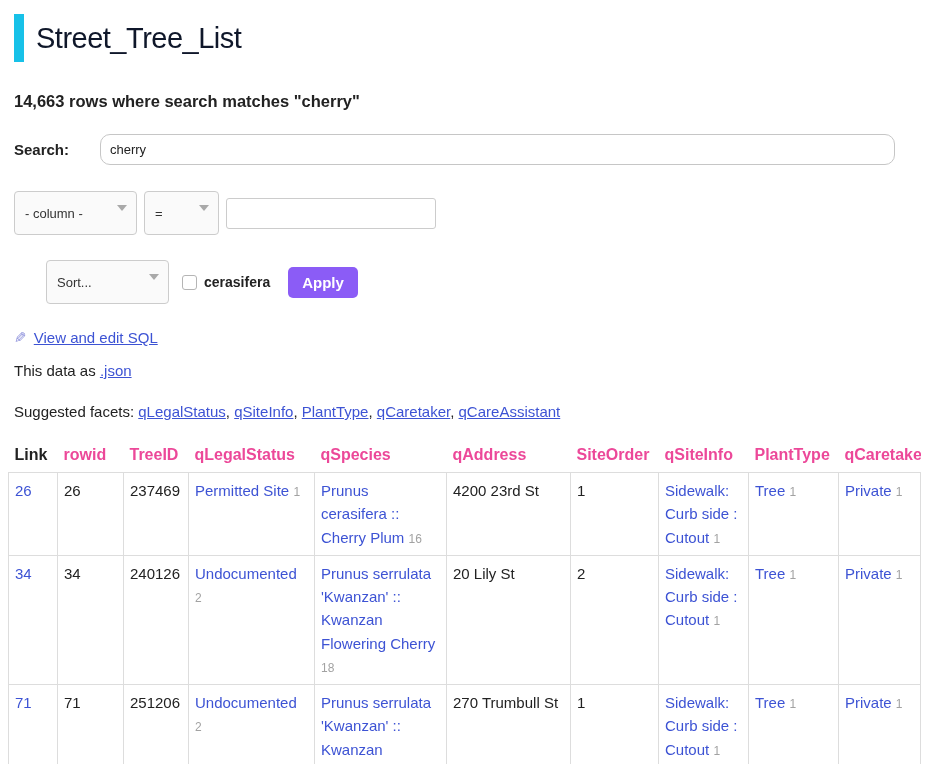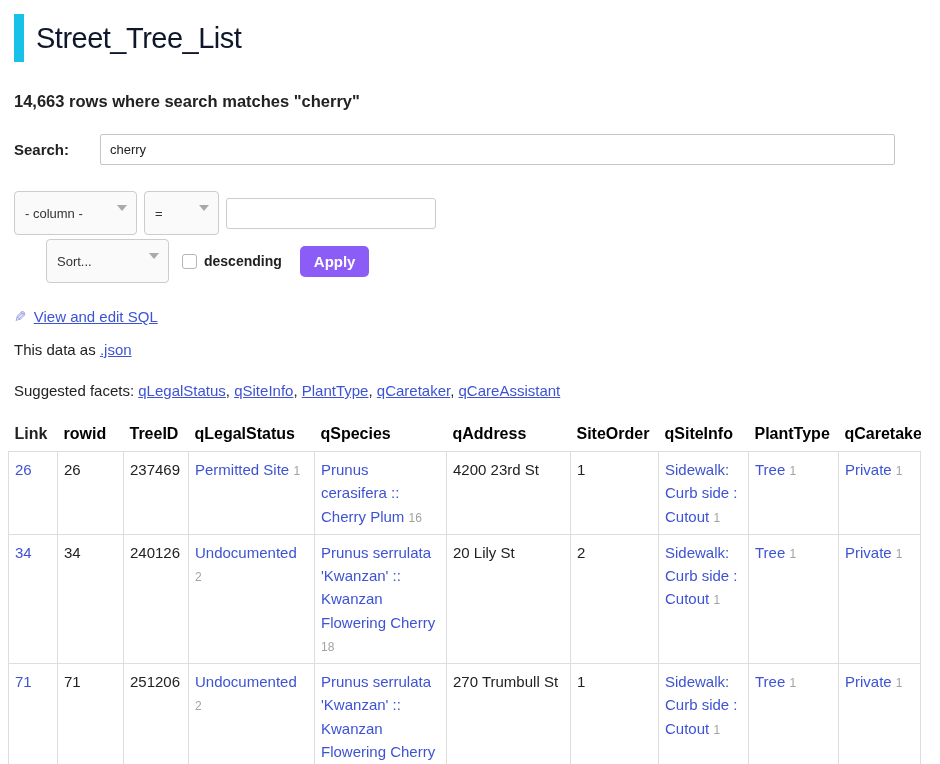--- a/index.html
+++ b/index.html
@@ -9,27 +9,27 @@
   
   .masthead { display:flex; align-items:center; margin-top:14px; height:48px; }
   .accent-bar { width:10px; height:48px; background:#17c1e8; margin-right:12px; }
   h1.page-title { font-size:29px; font-weight:normal; color:#0f172a; margin:0; letter-spacing:-0.5px; }
 
   .summary { margin:30px 0 0; font-size:16.5px; font-weight:bold; color:#222; }
 
   
   .search-row { margin-top:23px; display:flex; align-items:center; }
   .search-label { font-weight:bold; font-size:15px; width:86px; }
-  .search-input { width:795px; height:31px; border:1px solid #c6c6c6; border-radius:2px;
+  .search-input { width:795px; height:31px; border:1px solid #c6c6c6; border-radius:10px;
                   font-size:13px; padding:0 9px; box-sizing:border-box; color:#222;
                   font-family:"Liberation Sans", sans-serif; }
 
   
   .filter-row { margin-top:26px; display:flex; align-items:center; gap:7px; }
-  .sort-row { margin-top:4px; display:flex; align-items:center;padding-left:32px; }
+  .sort-row { margin-top:25px; display:flex; align-items:center;padding-left:32px; }
   .fake-select { position:relative; height:44px; border:1px solid #ccc; border-radius:4px;
                  background:#fafafa; display:flex; align-items:center; padding:0 24px 0 10px;
                  font-size:13px; color:#333; box-sizing:border-box; cursor:default; }
   .fake-select .chev { position:absolute; right:9px; top:13px; width:0; height:0;
                  border-left:5px solid transparent; border-right:5px solid transparent;
                  border-top:6px solid #a9a9a9; }
   .select-column { width:123px; }
   .select-op { width:75px; }
   .select-sort { width:123px; }
   .filter-value { width:210px; height:31px; border:1px solid #ccc; border-radius:3px;
@@ -46,21 +46,21 @@
   .sql-row { margin-top:25px; font-size:15px; }
   .pencil-icon { display:inline-block; transform:scaleX(-1); color:#8b8fdb; margin-right:3px;
                  text-decoration:none; font-size:15px; }
   .export-row { margin-top:12px; font-size:15px; }
   .facets-row { margin-top:24px; font-size:15px; }
 
   
   table.results { border-collapse:collapse; table-layout:fixed; width:912px;
                   margin:22px 0 0 -6px; font-size:15px; }
   th { text-align:left; font-size:16px; font-weight:bold; padding:4px 8px 8px 6px;
-       color:#000000; cursor:pointer; white-space:nowrap; overflow:hidden; }
+       color:#ec4899; cursor:pointer; white-space:nowrap; overflow:hidden; }
   th.plain { color:#222; cursor:default; }
   td { border:1px solid #ddd; padding:6px 8px 6px 6px; vertical-align:top; line-height:1.55; }
   td a { text-decoration:none; }
   .cnt { color:#a2a2a2; font-size:12px; }
 </style>
 </head>
 <body>
 
 <div class="page">
 
@@ -87,21 +87,21 @@
     </div>
     <input class="filter-value" type="text" value="" style="">
   </div>
 
   <div class="sort-row">
     <div class="fake-select select-sort">
       <span>Sort...</span>
       <span class="chev"></span>
     </div>
     <span class="checkbox"></span>
-    <span class="desc-label">descending</span>
+    <span class="desc-label">cerasifera</span>
     <button class="apply-btn">Apply</button>
   </div>
 
   <p class="sql-row">
     <span class="pencil-icon">✎</span>
     <a href="#">View and edit SQL</a>
   </p>
 
   <p class="export-row">
     <span>This data as</span>

